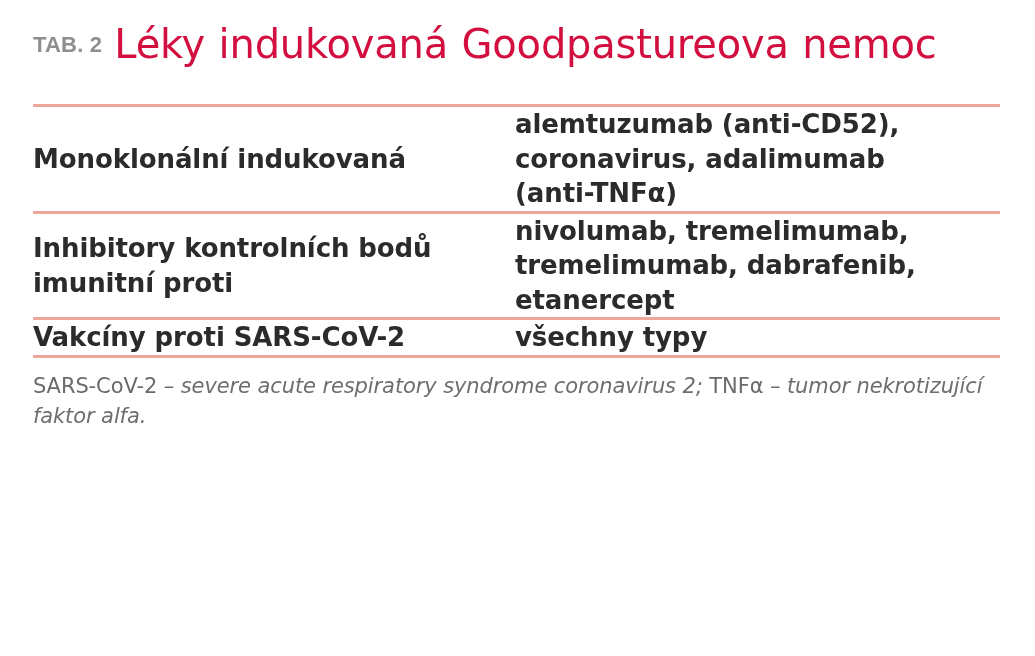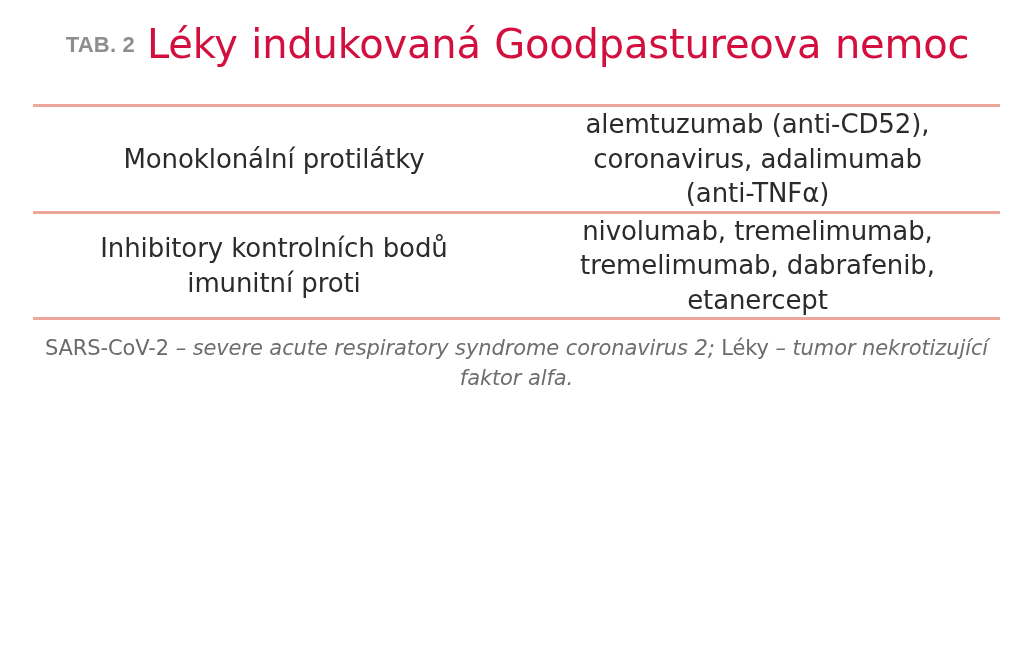--- a/index.html
+++ b/index.html
@@ -13,21 +13,20 @@
     font-family: "DejaVu Sans", sans-serif;
     overflow: hidden;
   }
 
   .table-figure {
     position: relative;
     width: 1035px;
     height: 656px;
     box-sizing: border-box;
     padding: 0 33px;
-    text-align: center;
   }
 
   
   .caption {
     padding-top: 18px;
     line-height: 1.30;
   }
   .caption-label {
     font-family: "Liberation Sans", sans-serif;
     font-weight: bold;
@@ -62,21 +61,21 @@
     border-collapse: collapse;
     table-layout: fixed;
   }
   .data-table td {
     vertical-align: middle;
     padding: 0;
     border: 0;
     color: #2b2b2b;
     font-size: 26px;
     line-height: 1.33;
-    font-weight: 400;
+    font-weight: 700;
     letter-spacing: -0.1px;
   }
   .col-key  { width: 482px; padding: 22px 16px 22px 0; }
   .col-val  { width: 485px; padding: 22px 0 22px 0; }
 
   tr.data-row + tr.data-row td {
     border-top: 3px solid #eda79a;
   }
 
   .cell-lines span { display: block; white-space: pre; }
@@ -106,21 +105,21 @@
     <span class="caption-label">TAB. 2</span><span class="caption-title">Léky indukovaná Goodpastureova nemoc</span>
   </div>
 
   <div class="rule rule-top"></div>
 
   <table class="data-table">
     <tbody>
 
       <tr class="data-row">
         <td class="col-key">
-          <div class="cell-lines">Monoklonální protilátky</div>
+          <div class="cell-lines">Monoklonální indukovaná</div>
         </td>
         <td class="col-val">
           <div class="cell-lines">
             <span>alemtuzumab (anti-CD52),</span>
             <span>coronavirus, adalimumab</span>
             <span>(anti-TNFα)</span>
           </div>
         </td>
       </tr>
 
@@ -133,21 +132,31 @@
         </td>
         <td class="col-val">
           <div class="cell-lines">
             <span>nivolumab, tremelimumab,</span>
             <span>tremelimumab, dabrafenib,</span>
             <span>etanercept</span>
           </div>
         </td>
       </tr>
 
+      <tr class="data-row">
+        <td class="col-key">
+          <div class="cell-lines">Vakcíny proti SARS-CoV-2</div>
+        </td>
+        <td class="col-val">
+          <div class="cell-lines">
+            <span>všechny typy</span>
+          </div>
+        </td>
+      </tr>
 
     </tbody>
   </table>
 
   <div class="rule rule-bottom"></div>
 
-  <div class="footnote"><b>SARS-CoV-2</b><span> – severe acute respiratory syndrome coronavirus 2; </span><b>Léky</b><span> – tumor nekrotizující faktor alfa.</span></div>
+  <div class="footnote"><b>SARS-CoV-2</b><span> – severe acute respiratory syndrome coronavirus 2; </span><b>TNFα</b><span> – tumor nekrotizující faktor alfa.</span></div>
 
 </div>
 
 </body></html>

